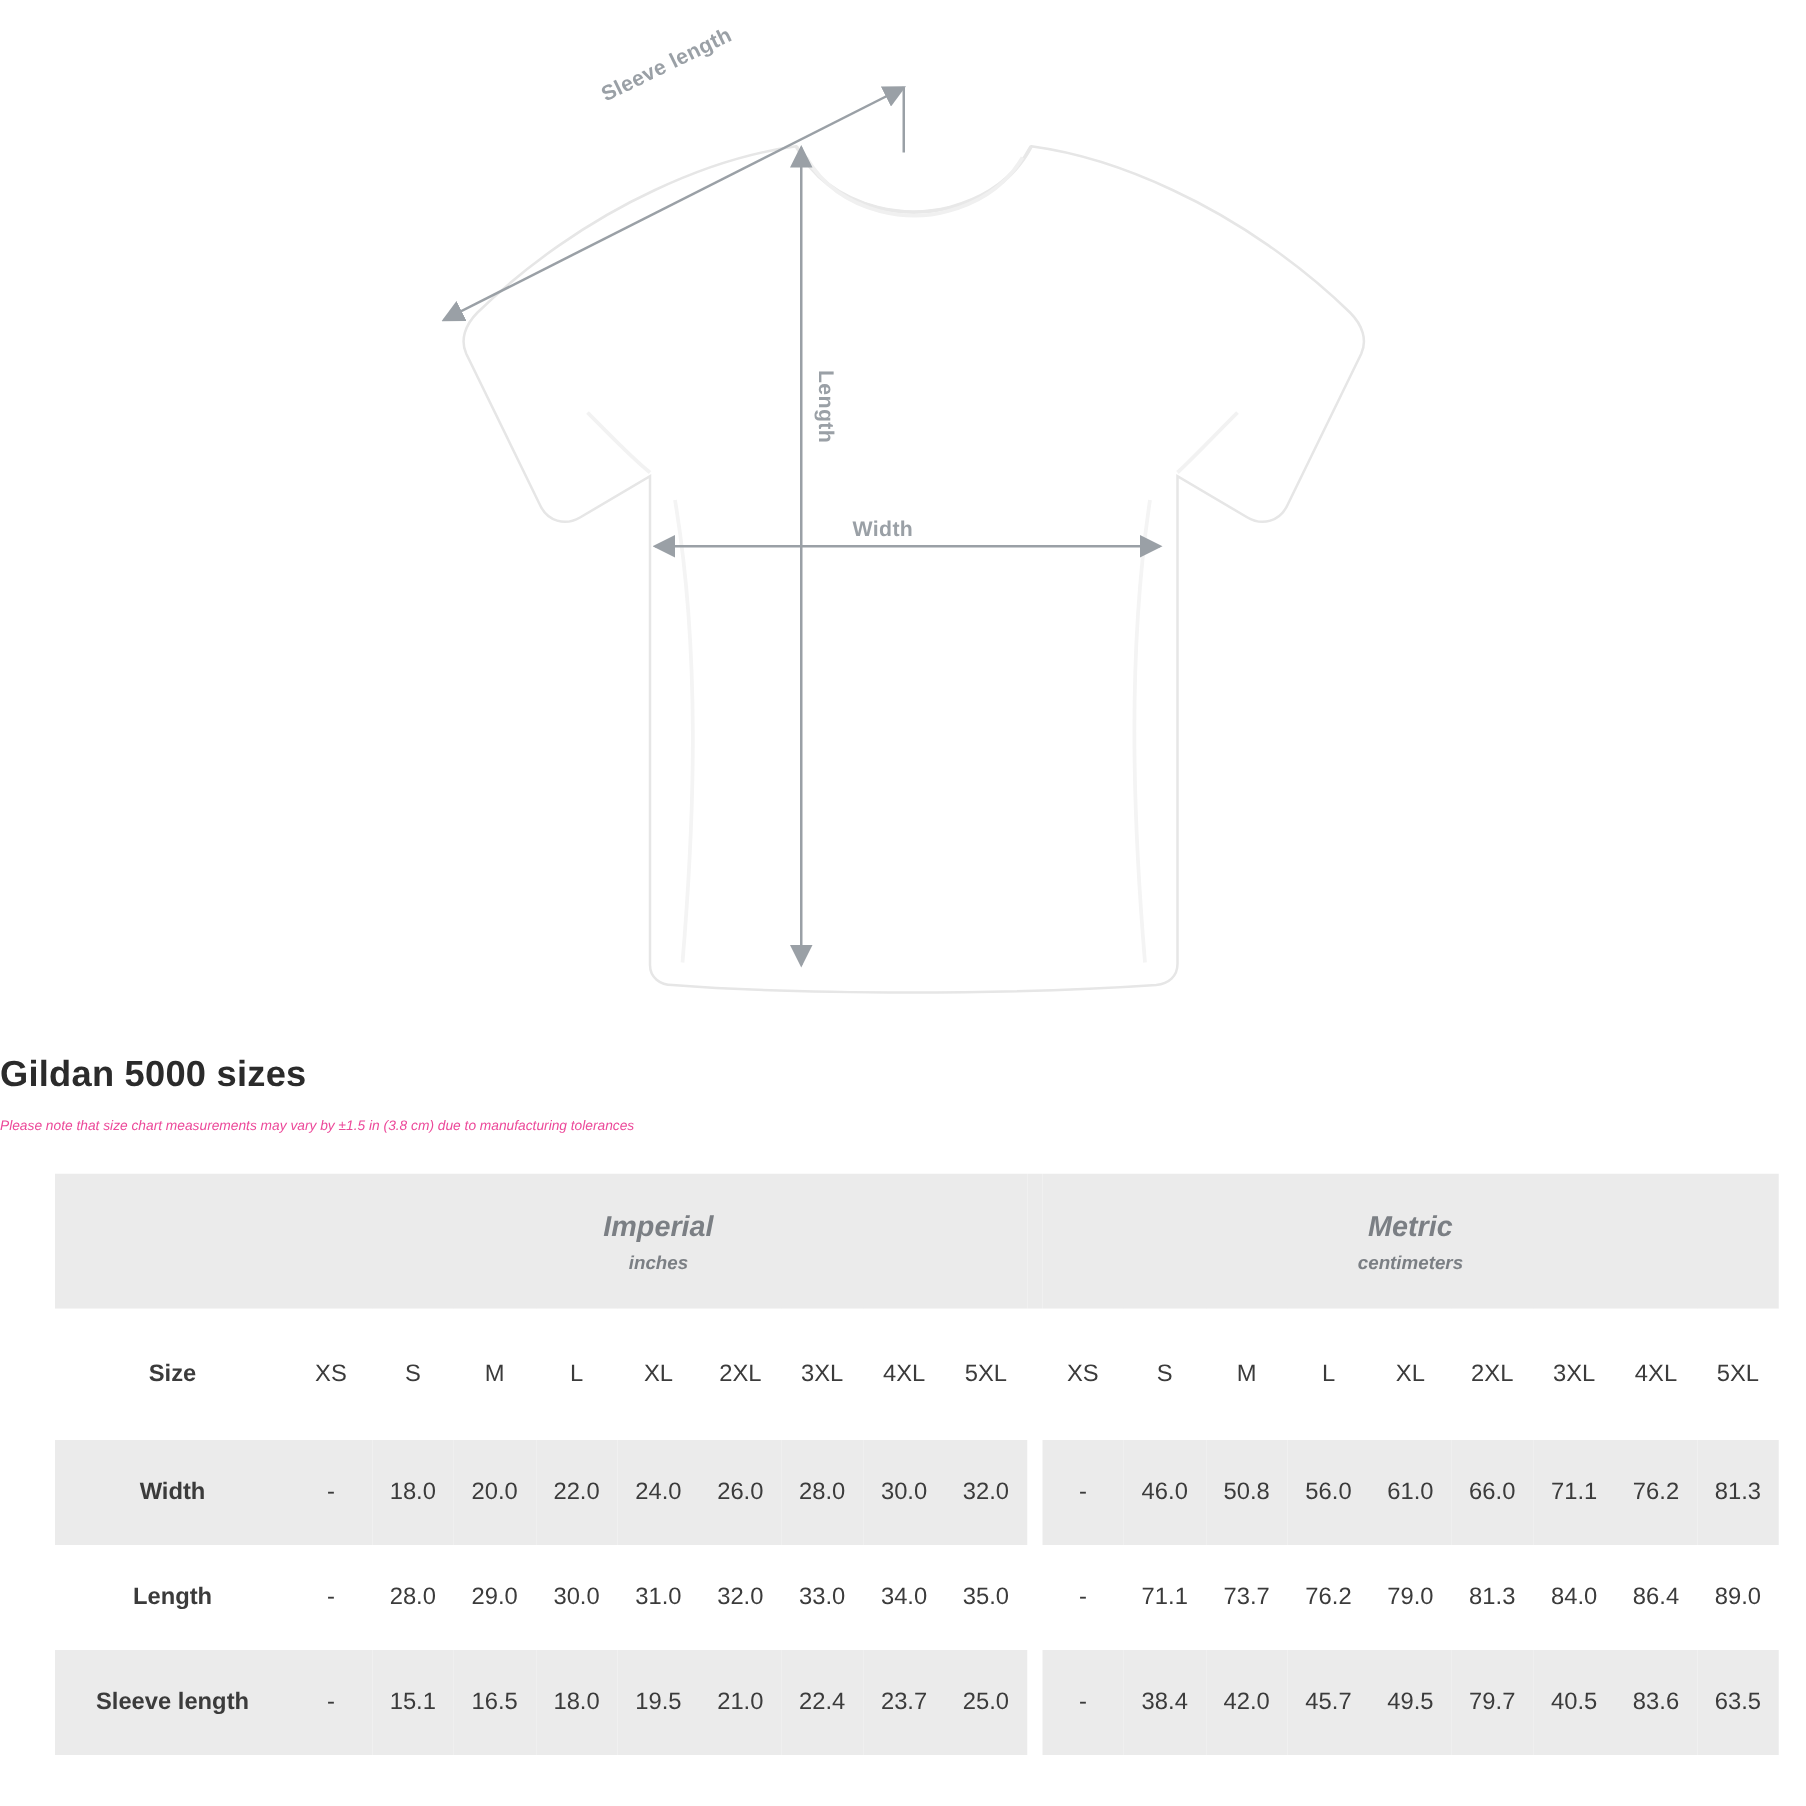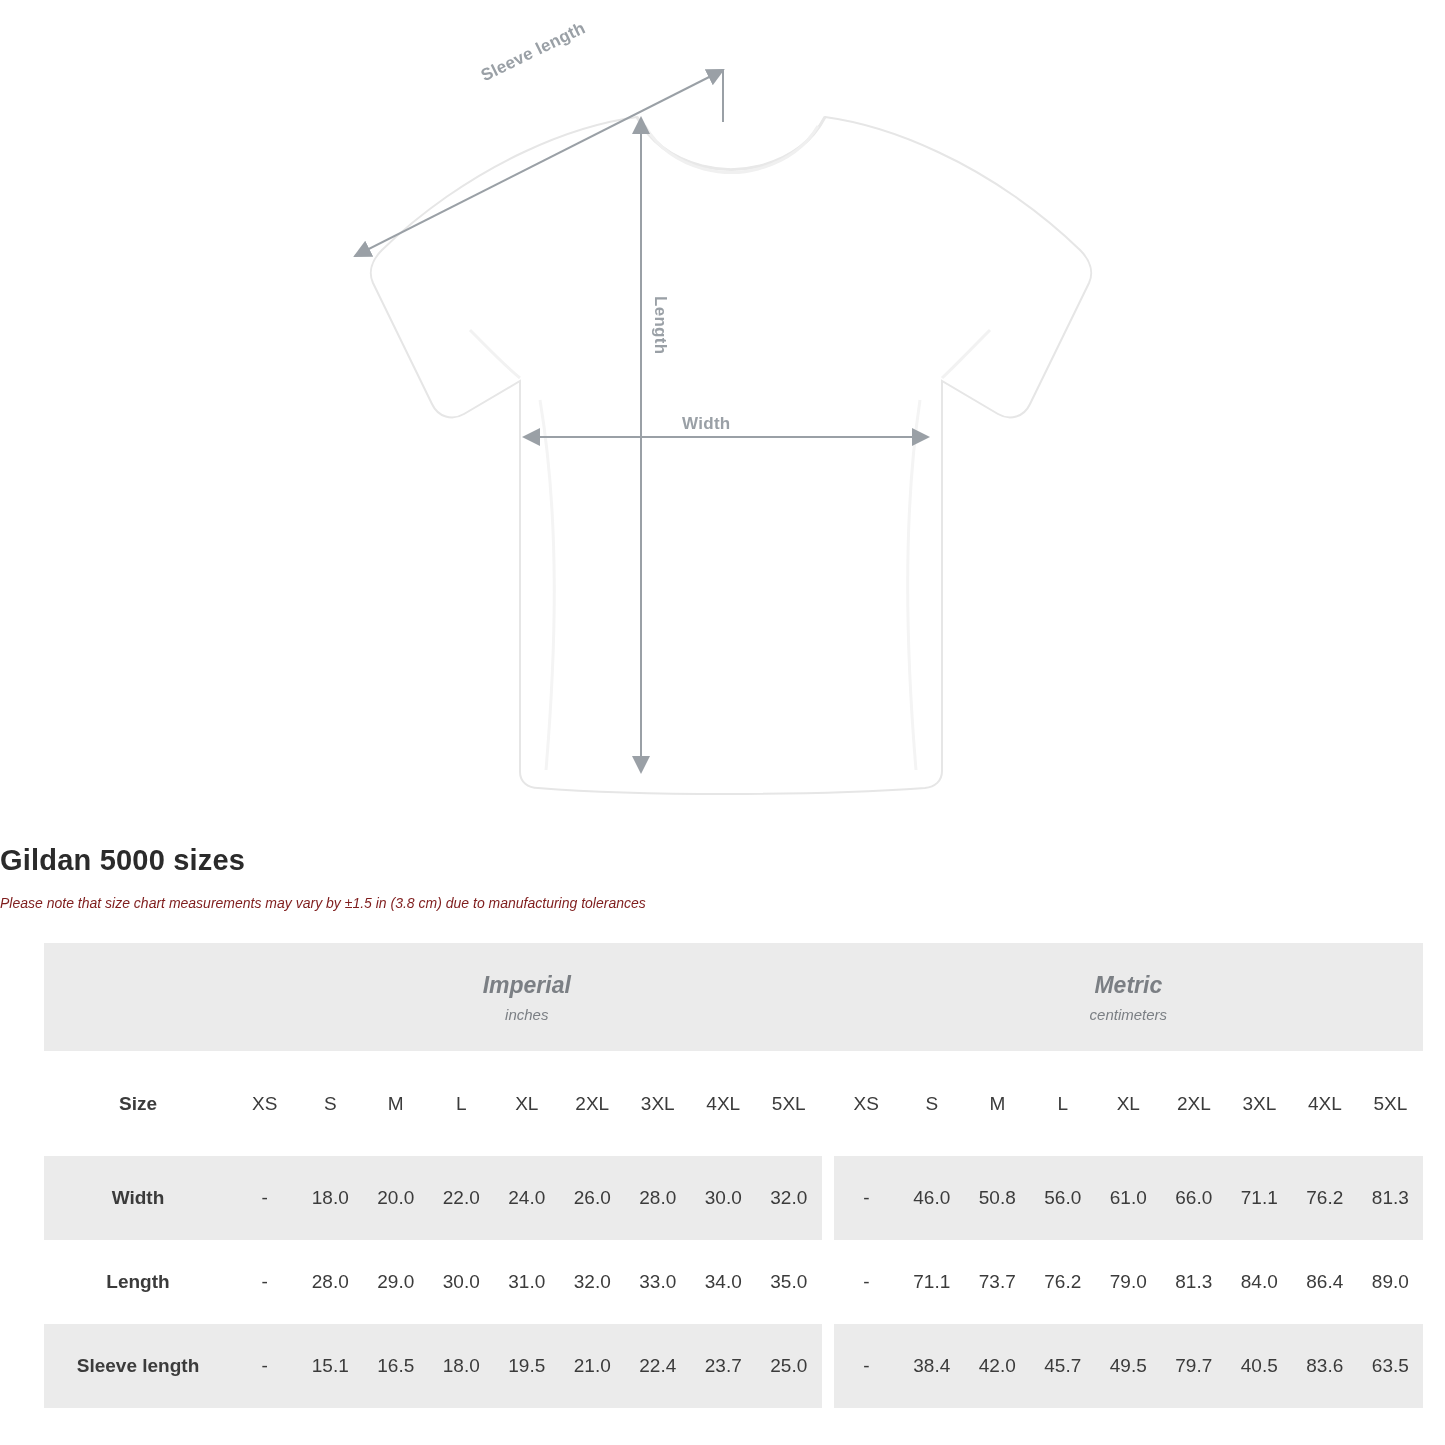--- a/index.html
+++ b/index.html
@@ -63,23 +63,23 @@
     margin-top: 14px;
   }
   #chart-title {
     font-size: 29px;
     font-weight: bold;
     color: #2b2b2b;
     margin: 0;
     letter-spacing: .2px;
   }
   #chart-note {
-    font-size: 14px;
+    font-size: 11px;
     font-style: italic;
-    color: #7f1d1d;
+    color: #ec4899;
     margin: 18px 0 0 0;
   }
 
   
   #table-wrap {
     margin: 32px 44px 0 44px;
   }
   table {
     border-collapse: collapse;
     width: 1357px;
@@ -99,20 +99,21 @@
     font-size: 23px;
     font-weight: bold;
     font-style: italic;
     color: #7b7f84;
   }
   .unit-sub {
     font-size: 15px;
     font-style: italic;
     color: #7b7f84;
     margin-top: 7px;
+    font-weight: bold;
   }
   .hdr-row td {
     height: 105px;
     background: #ffffff;
     text-align: center;
     vertical-align: middle;
     font-size: 19px;
     color: #3b3b3b;
   }
   .hdr-row td.rowhdr {

